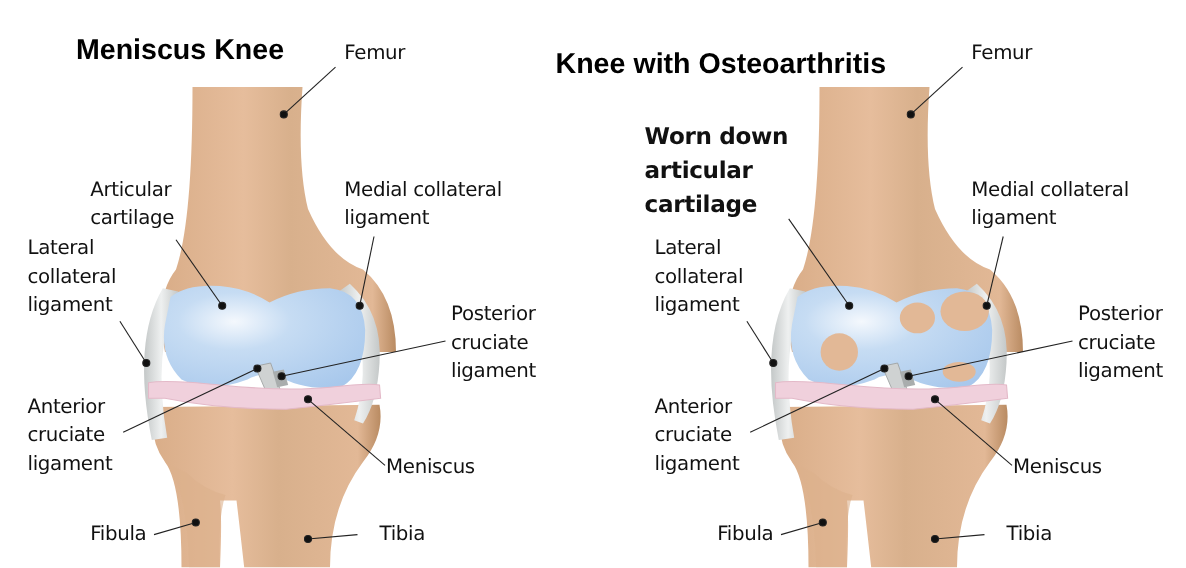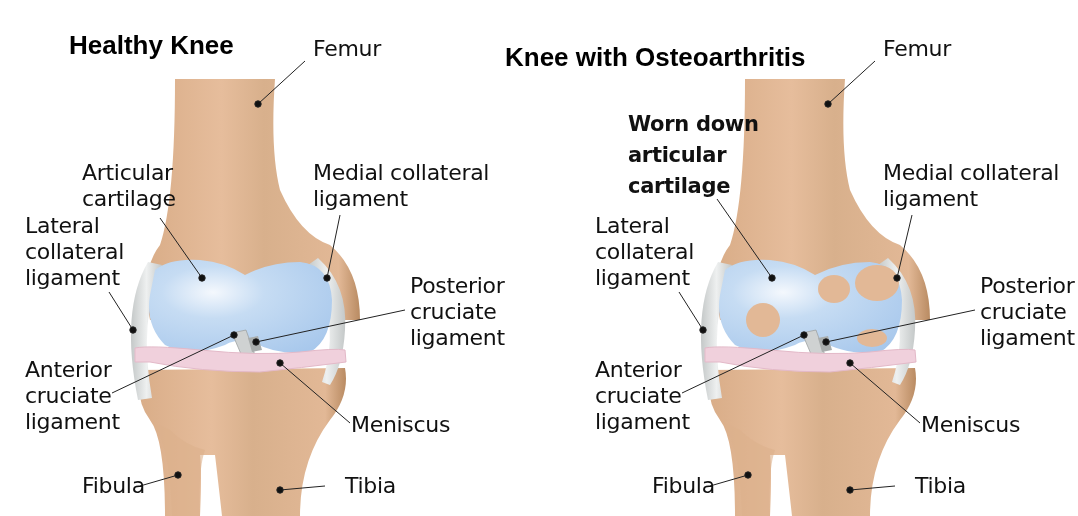--- a/index.html
+++ b/index.html
@@ -1,18 +1,18 @@
 <!DOCTYPE html>
 <html><head>
 <meta charset="utf-8">
 <style>
   html,body{margin:0;padding:0;background:#fff;}
   body{width:1078px;height:516px;position:relative;overflow:hidden;font-family:"Liberation Sans",sans-serif;}
   .title{position:absolute;font-weight:bold;font-size:26px;color:#000;white-space:nowrap;font-family:"Liberation Sans",sans-serif;}
-  .lbl{position:absolute;font-size:22px;color:#111;line-height:26px;white-space:pre;font-family:"DejaVu Sans",sans-serif;letter-spacing:-0.3px;}
+  .lbl{position:absolute;font-size:18px;color:#111;line-height:26px;white-space:pre;font-family:"DejaVu Sans",sans-serif;letter-spacing:-0.3px;}
   .lbl.bold{font-weight:bold;font-size:21px;line-height:31px;}
   svg.art{position:absolute;left:0;top:0;}
 </style>
 </head>
 <body>
 
 <svg class="art" width="1078" height="516" viewBox="0 0 1078 516">
   <defs>
     <linearGradient id="boneGrad" x1="0" x2="1" y1="0" y2="0">
       <stop offset="0" stop-color="#d9ad88"></stop>
@@ -99,42 +99,42 @@
       <circle cx="804" cy="335" r="3.2"></circle>
     <line x1="920" y1="423" x2="850" y2="363"></line>
       <circle cx="850" cy="363" r="3.2"></circle>
     <line x1="710" y1="486" x2="748" y2="475"></line>
       <circle cx="748" cy="475" r="3.2"></circle>
     <line x1="895" y1="486" x2="850" y2="490"></line>
       <circle cx="850" cy="490" r="3.2"></circle>
   </g>
 </svg>
 
-<div class="title" style="left:69px;top:30px;">Healthy Knee</div>
+<div class="title" style="left:69px;top:30px;">Meniscus Knee</div>
 <div class="lbl" style="left:313px;top:36px;">Femur</div>
 <div class="lbl" style="left:82px;top:160px;">Articular
 cartilage</div>
 <div class="lbl" style="left:313px;top:160px;">Medial collateral
 ligament</div>
 <div class="lbl" style="left:25px;top:213px;">Lateral
 collateral
 ligament</div>
 <div class="lbl" style="left:410px;top:273px;">Posterior
 cruciate
 ligament</div>
 <div class="lbl" style="left:25px;top:357px;">Anterior
 cruciate
 ligament</div>
 <div class="lbl" style="left:351px;top:412px;">Meniscus</div>
 <div class="lbl" style="left:82px;top:473px;">Fibula</div>
 <div class="lbl" style="left:345px;top:473px;">Tibia</div>
 
 <div class="title" style="left:505px;top:30px;margin-top:12px;">Knee with Osteoarthritis</div>
 <div class="lbl" style="left:883px;top:36px;">Femur</div>
-<div class="lbl bold" style="left:628px;top:109px;">Worn down
+<div class="lbl bold" style="left:586px;top:109px;">Worn down
 articular
 cartilage</div>
 <div class="lbl" style="left:883px;top:160px;">Medial collateral
 ligament</div>
 <div class="lbl" style="left:595px;top:213px;">Lateral
 collateral
 ligament</div>
 <div class="lbl" style="left:980px;top:273px;">Posterior
 cruciate
 ligament</div>

